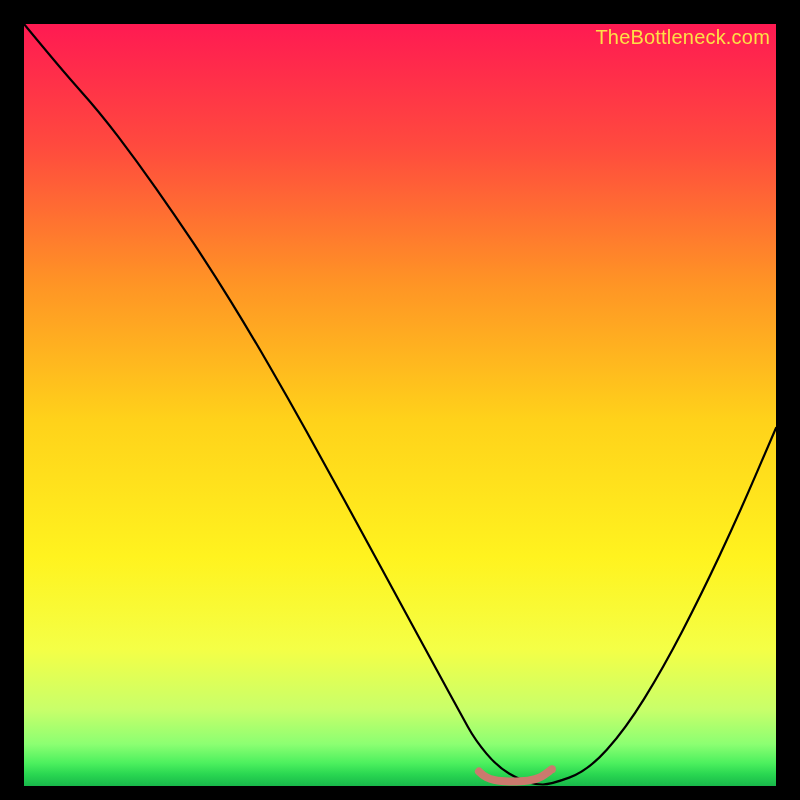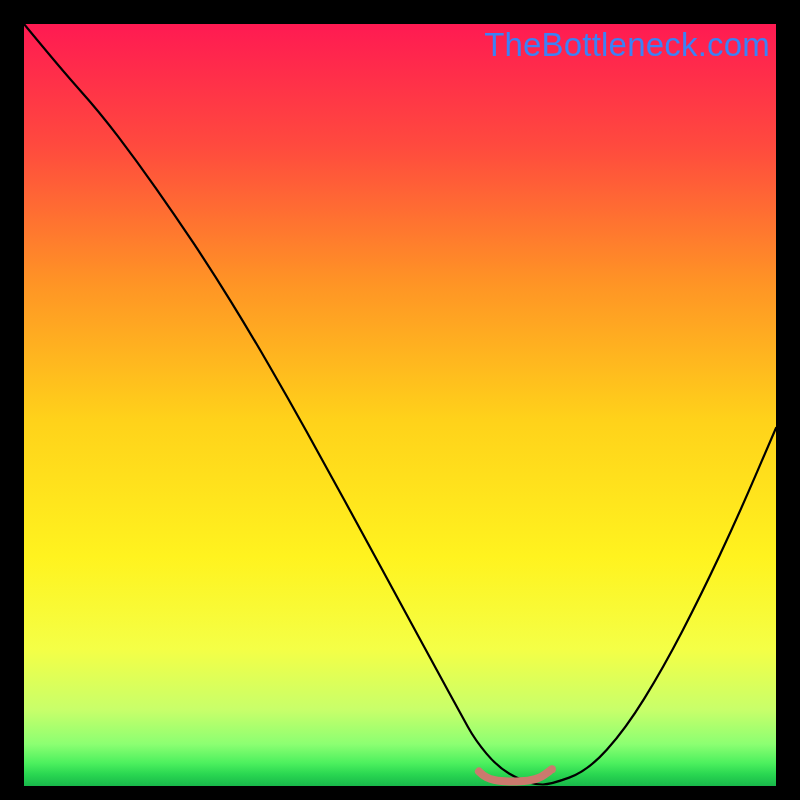--- a/index.html
+++ b/index.html
@@ -23,23 +23,23 @@
     position: absolute;
     left: 0;
     top: 0;
     width: 752px;
     height: 762px;
   }
   .watermark {
     position: absolute;
     top: 2px;
     right: 6px;
-    font-size: 33px;
+    font-size: 20px;
     font-weight: 500;
-    color: #3b82f6;
+    color: #fde047;
     letter-spacing: 0.2px;
     pointer-events: none;
   }
 </style>
 </head>
 <body>
 
 <div class="frame">
   <svg class="plot" viewBox="0 0 752 762" preserveAspectRatio="none">
     <defs>

